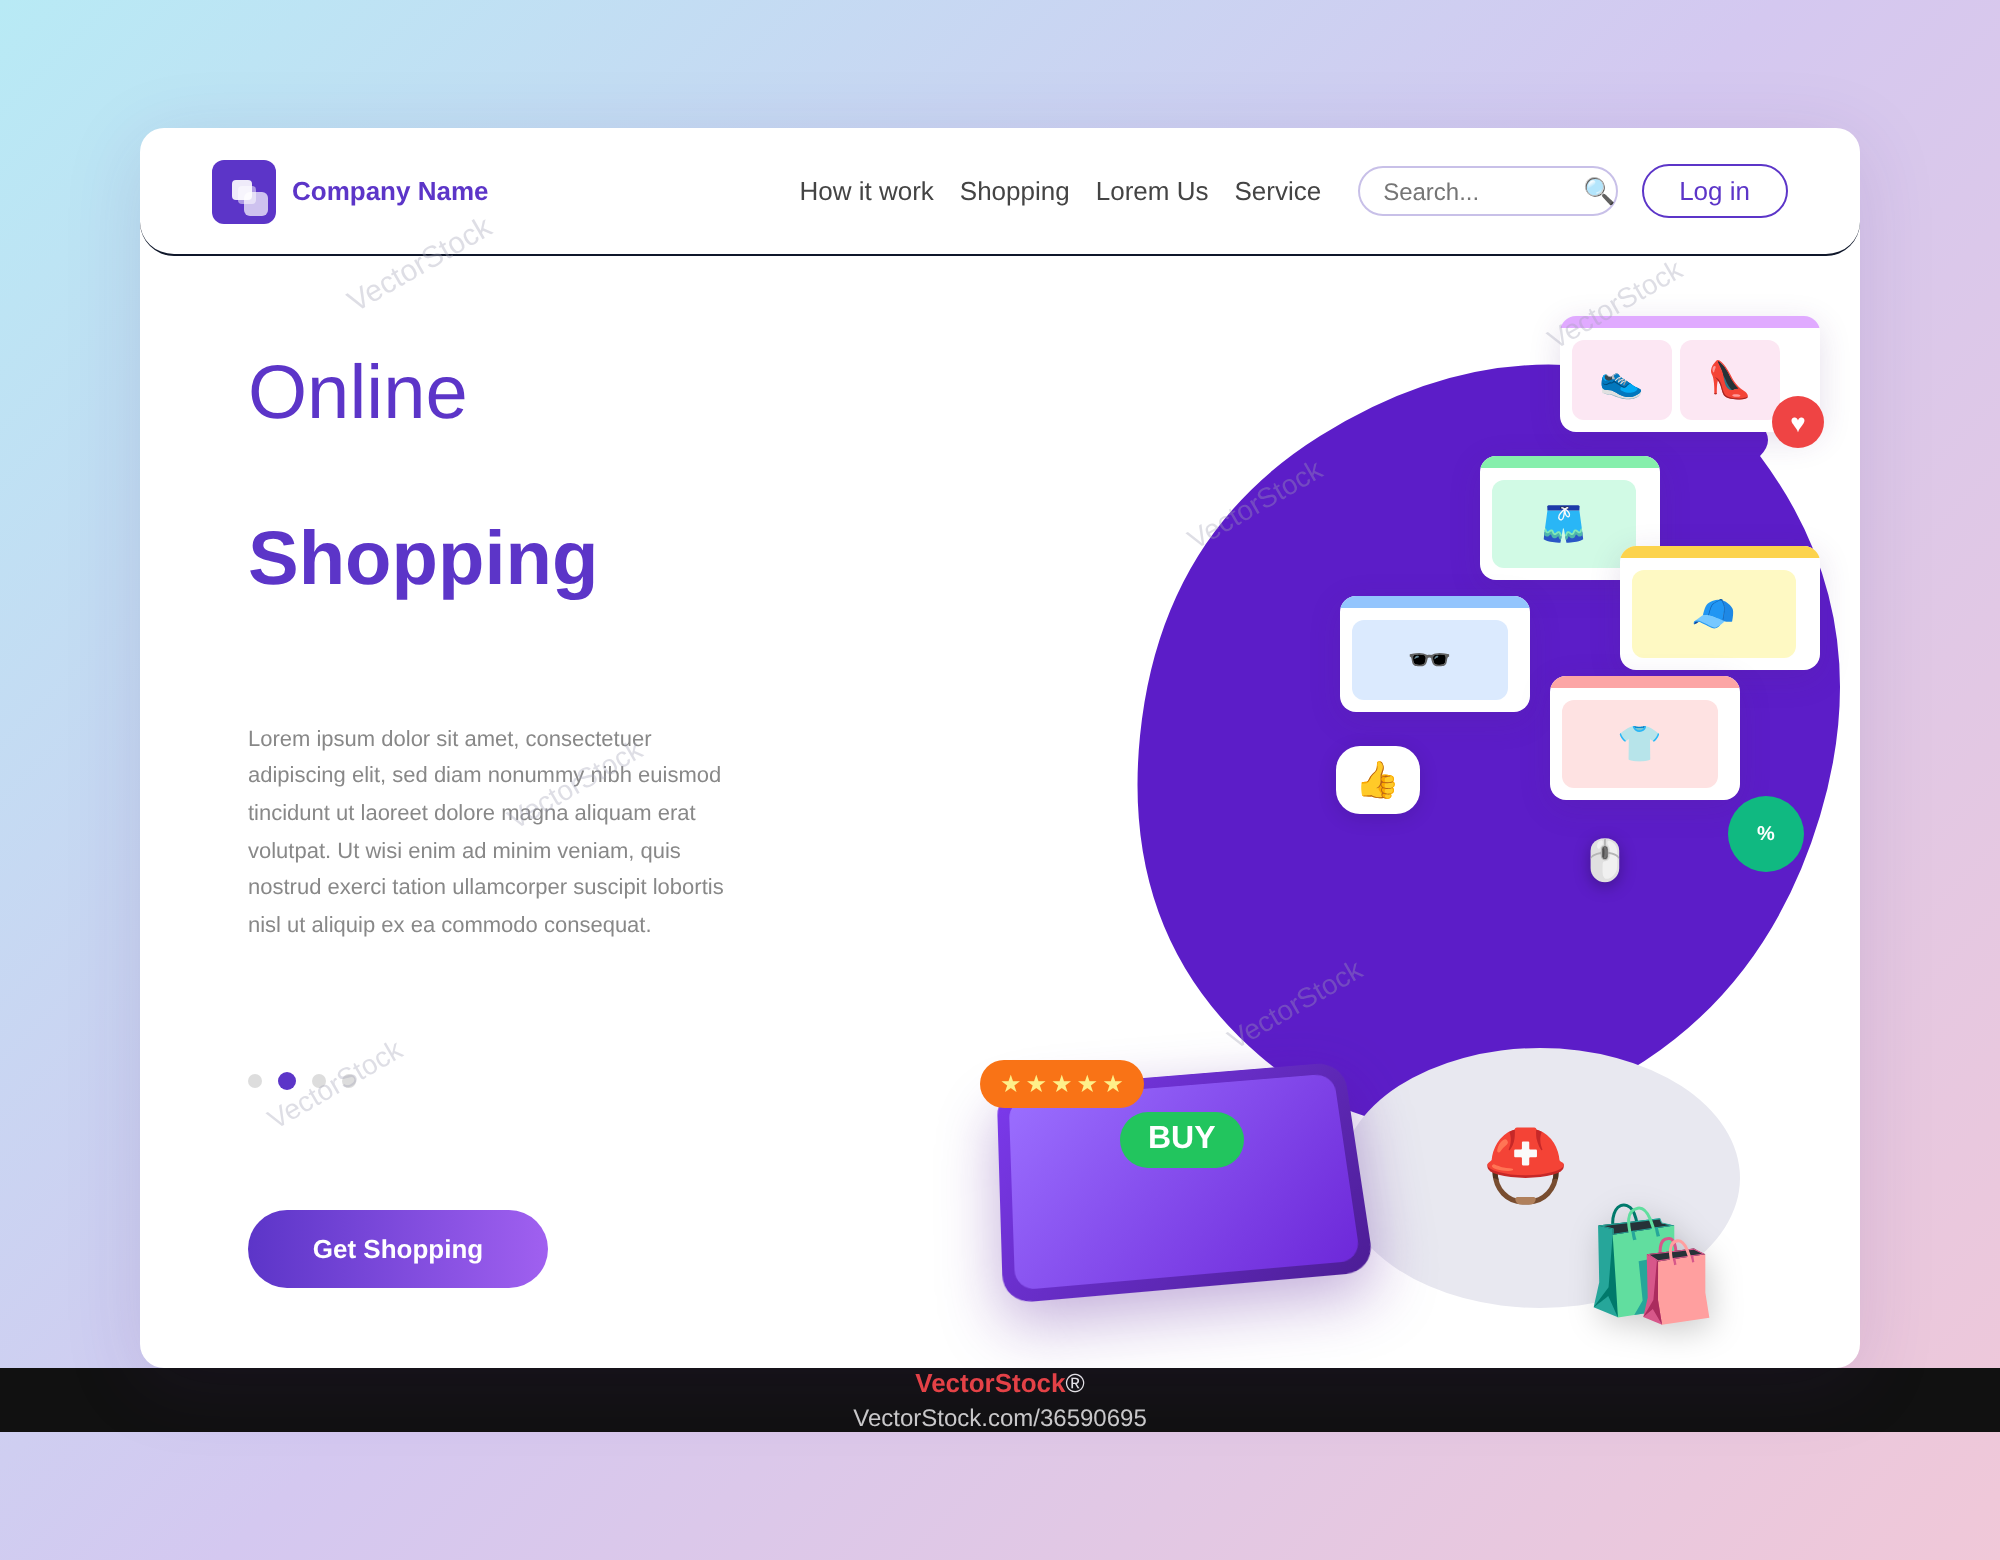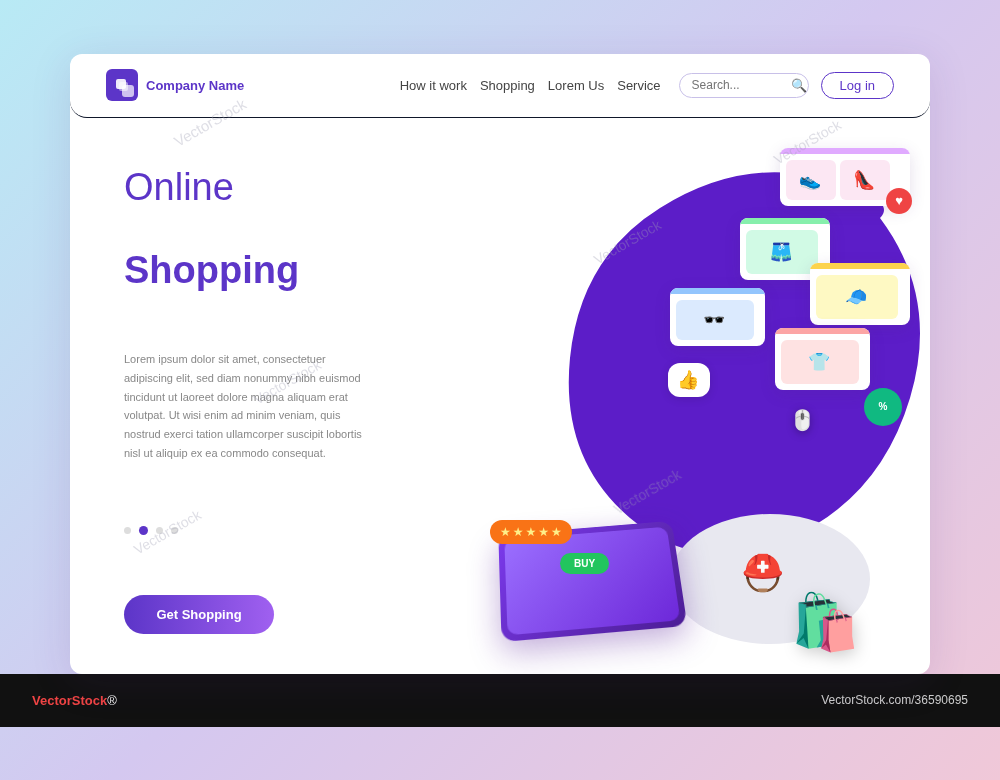--- a/index.html
+++ b/index.html
@@ -387,21 +387,21 @@
 
     .buy-badge {
       position: absolute;
       bottom: 100px;
       left: 120px;
       background: #22c55e;
       border-radius: 16px;
       padding: 5px 14px;
       z-index: 8;
       color: #fff;
-      font-size: 10px;
+      font-size: 16px;
       font-weight: 700;
     }
 
     
     .shopping-bag {
       position: absolute;
       bottom: 20px;
       right: 70px;
       font-size: 55px;
       z-index: 7;
@@ -414,26 +414,27 @@
       bottom: 80px;
       right: 145px;
       font-size: 35px;
       z-index: 7;
     }
 
     
     .footer-bar {
       width: 100%;
       background: #111;
-      height: 53px;
+      height: 32px;
       display: flex;
       align-items: center;
       justify-content: space-between;
       padding: 0 32px;
       flex-shrink: 0;
+      flex-direction: column;
     }
     .footer-text {
       color: #eee;
       font-size: 13px;
     }
     .footer-text span {
       color: #ef4444;
       font-weight: 700;
     }
     .footer-url {

